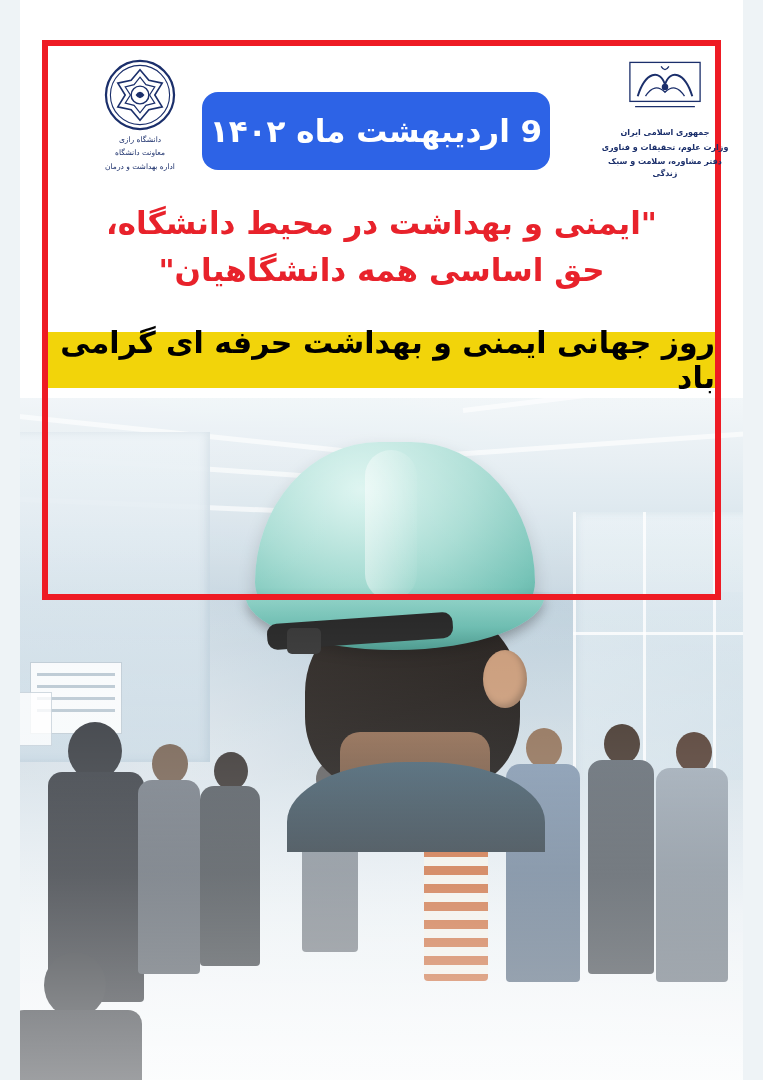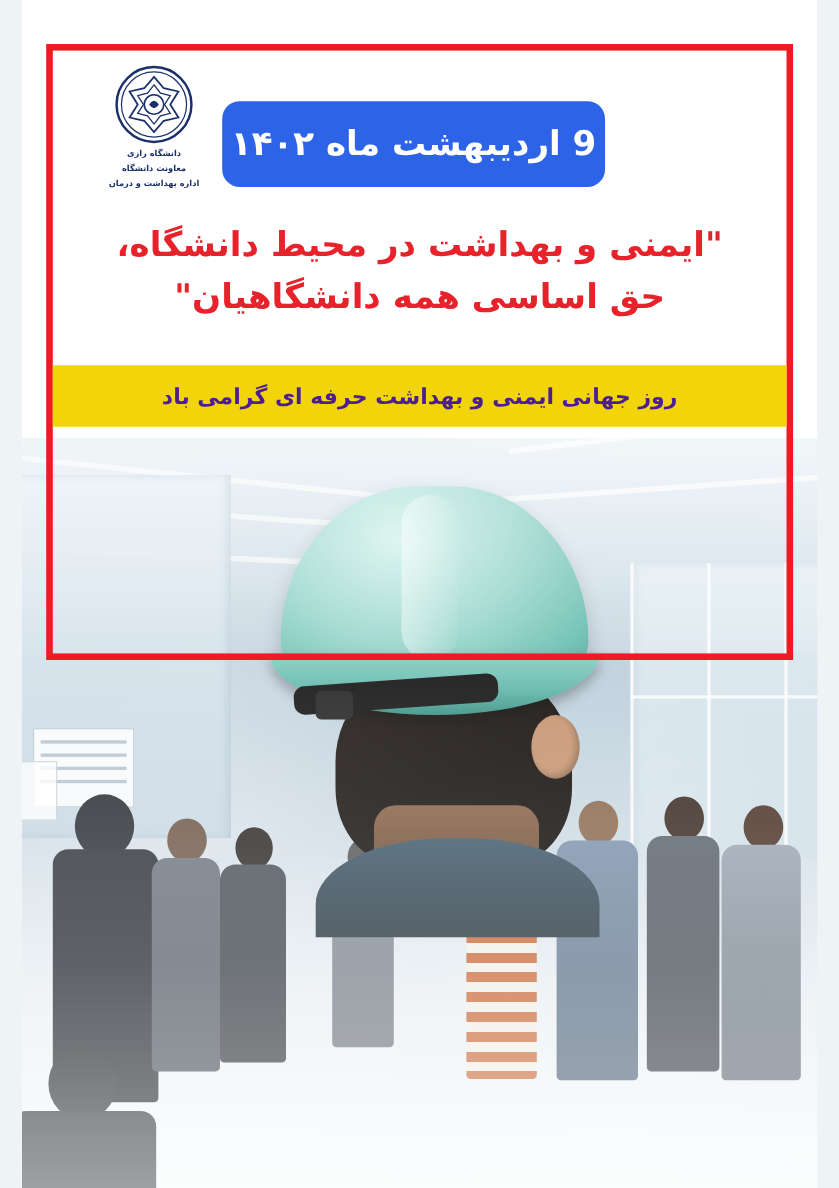--- a/index.html
+++ b/index.html
@@ -49,21 +49,21 @@
   }
   .logo-mark{
     display:block;margin:0 auto;
   }
   .logo-caption{
     font-size:8px;line-height:1.45;color:#1b2f6b;margin-top:3px;
     font-weight:bold;
     letter-spacing:0;
   }
   .logo-caption-r{
-    font-size:7.5px;line-height:1.5;color:#1b2f6b;margin-top:2px;font-weight:bold;
+    font-size:7.5px;line-height:1.5;color:#1b2f6b;margin-top:2px;font-weight:normal;
   }
 
   
   .date-box{
     position:absolute;
     left:202px;top:92px;width:348px;height:78px;
     background:#2d63e6;
     border-radius:16px;
     z-index:7;
     display:flex;align-items:center;justify-content:center;
@@ -92,22 +92,22 @@
 
   
   .yellow-band{
     position:absolute;
     left:48px;top:332px;right:48px;height:56px;
     background:#f2d40a;
     z-index:7;
     display:flex;align-items:center;justify-content:center;
   }
   .yellow-text{
-    color:#4c1d95;
-    font-size:20px;
+    color:#000000;
+    font-size:30px;
     font-weight:bold;
     direction:rtl;
   }
 
   
   .photo{
     position:absolute;
     left:0;top:392px;right:0;bottom:0;
     overflow:hidden;
     background:#cfd9e0;
@@ -327,20 +327,33 @@
       <path d="M50 16 L62 30 L80 34 L70 50 L80 66 L62 70 L50 84 L38 70 L20 66 L30 50 L20 34 L38 30 Z" fill="none" stroke="#1b2f6b" stroke-width="2.2"></path>
       <path d="M50 26 L58 36 L70 39 L63 50 L70 61 L58 64 L50 74 L42 64 L30 61 L37 50 L30 39 L42 36 Z" fill="none" stroke="#1b2f6b" stroke-width="1.6"></path>
       <circle cx="50" cy="50" r="12" fill="none" stroke="#1b2f6b" stroke-width="2"></circle>
       <path d="M44 50 q6 -9 12 0 q-6 9 -12 0 Z" fill="#1b2f6b"></path>
     </svg>
     <div class="logo-caption-r">دانشگاه رازی</div>
     <div class="logo-caption-r">معاونت دانشگاه</div>
     <div class="logo-caption-r">اداره بهداشت و درمان</div>
   </div>
 
+  <div class="logo-left">
+    <svg class="logo-mark" width="78" height="66" viewBox="0 0 120 100">
+      <rect x="6" y="6" width="108" height="60" fill="none" stroke="#1b2f6b" stroke-width="2"></rect>
+      <path d="M18 58 C30 20, 52 16, 60 40 C68 16, 90 20, 102 58" fill="none" stroke="#1b2f6b" stroke-width="3"></path>
+      <path d="M30 58 q14 -22 30 -6 q16 -16 30 6" fill="none" stroke="#1b2f6b" stroke-width="2"></path>
+      <path d="M54 12 q6 10 12 0" fill="none" stroke="#1b2f6b" stroke-width="2"></path>
+      <circle cx="60" cy="44" r="5" fill="#1b2f6b"></circle>
+      <path d="M14 74 h92" stroke="#1b2f6b" stroke-width="2"></path>
+    </svg>
+    <div class="logo-caption">جمهوری اسلامی ایران</div>
+    <div class="logo-caption">وزارت علوم، تحقیقات و فناوری</div>
+    <div class="logo-caption">دفتر مشاوره، سلامت و سبک زندگی</div>
+  </div>
 
   <div class="date-box">
     <span class="date-text">9 اردیبهشت ماه ۱۴۰۲</span>
   </div>
 
   <div class="main-title">
     <span class="l1">"ایمنی و بهداشت در محیط دانشگاه،</span>
     <span class="l2">حق اساسی همه دانشگاهیان"</span>
   </div>
 

